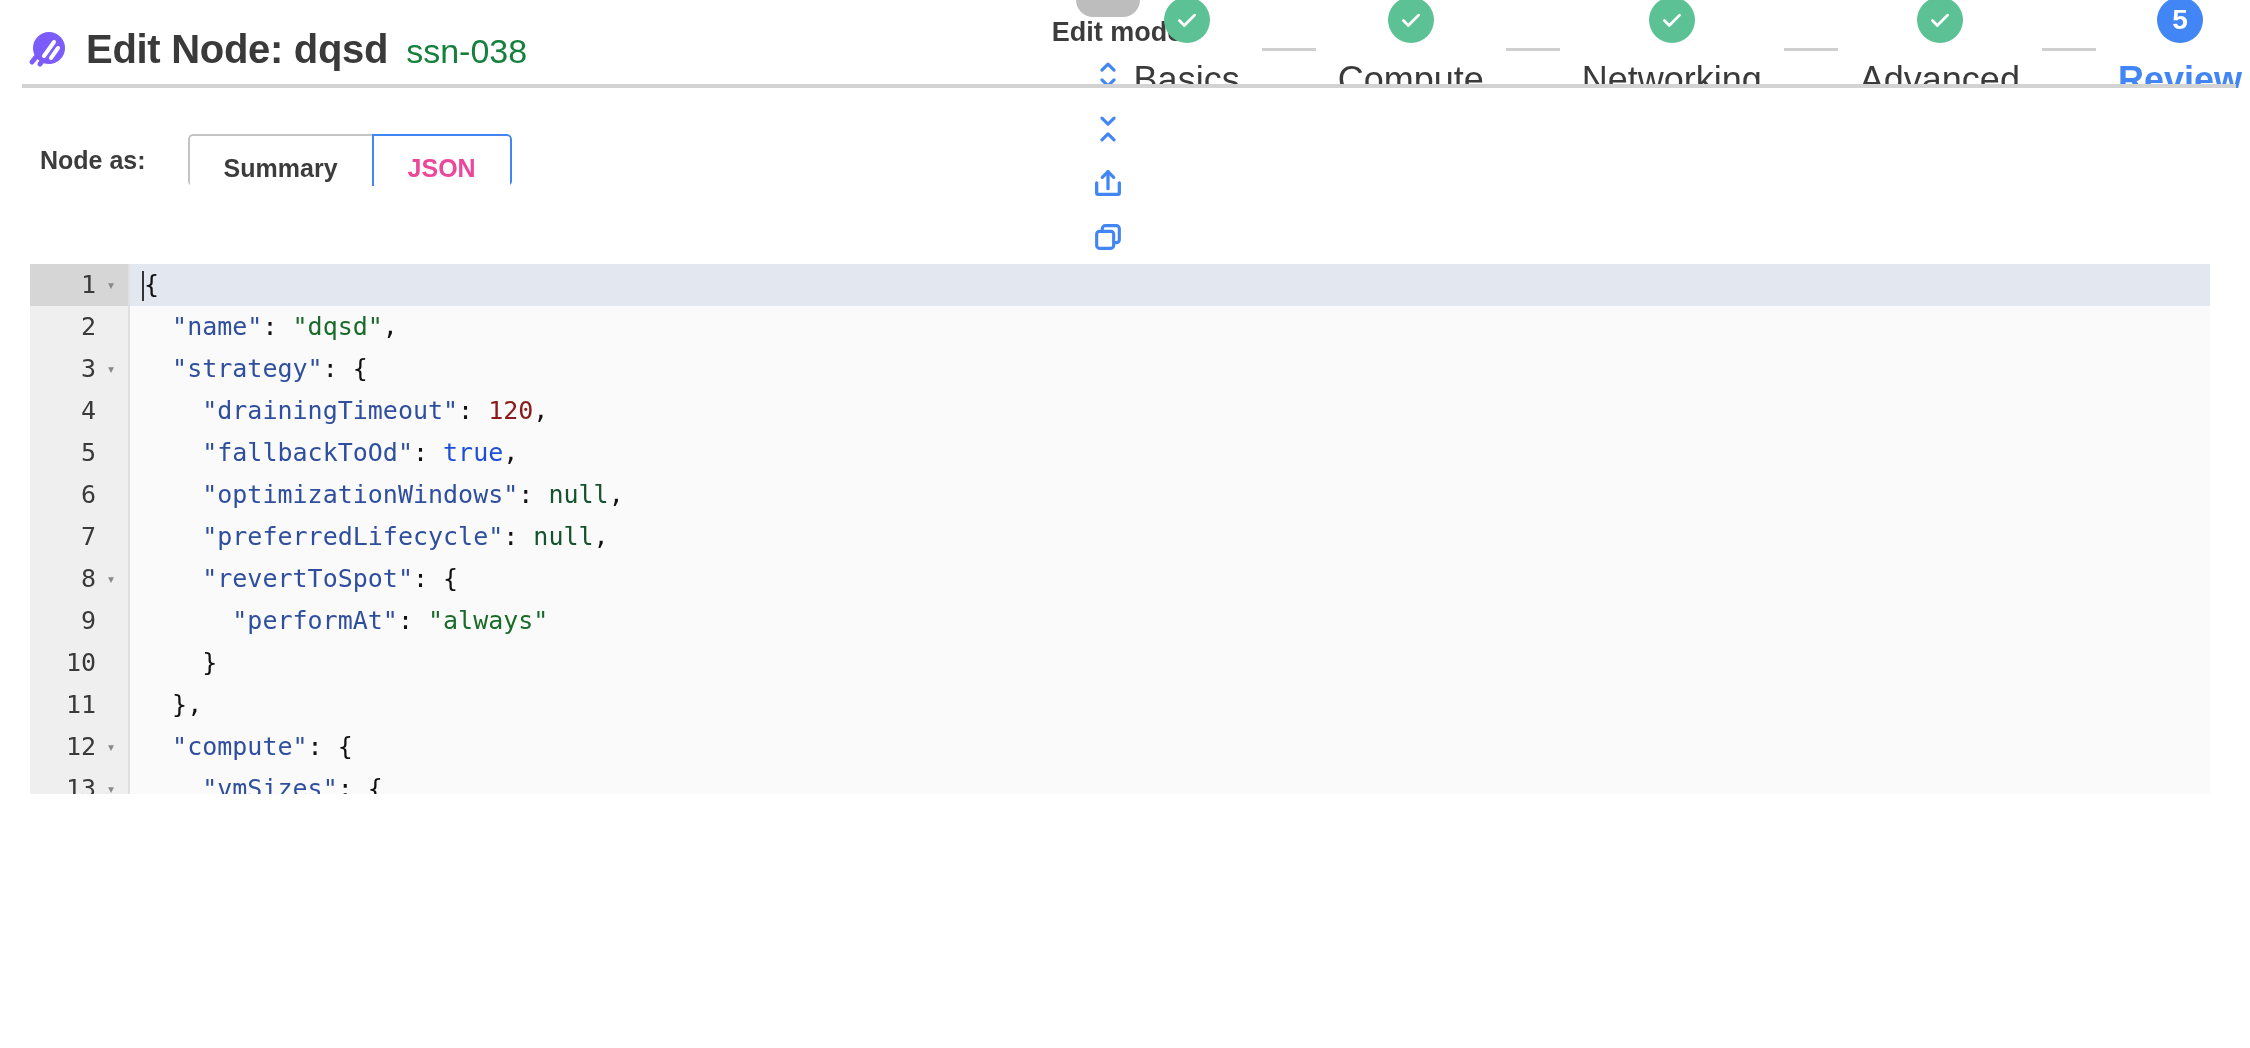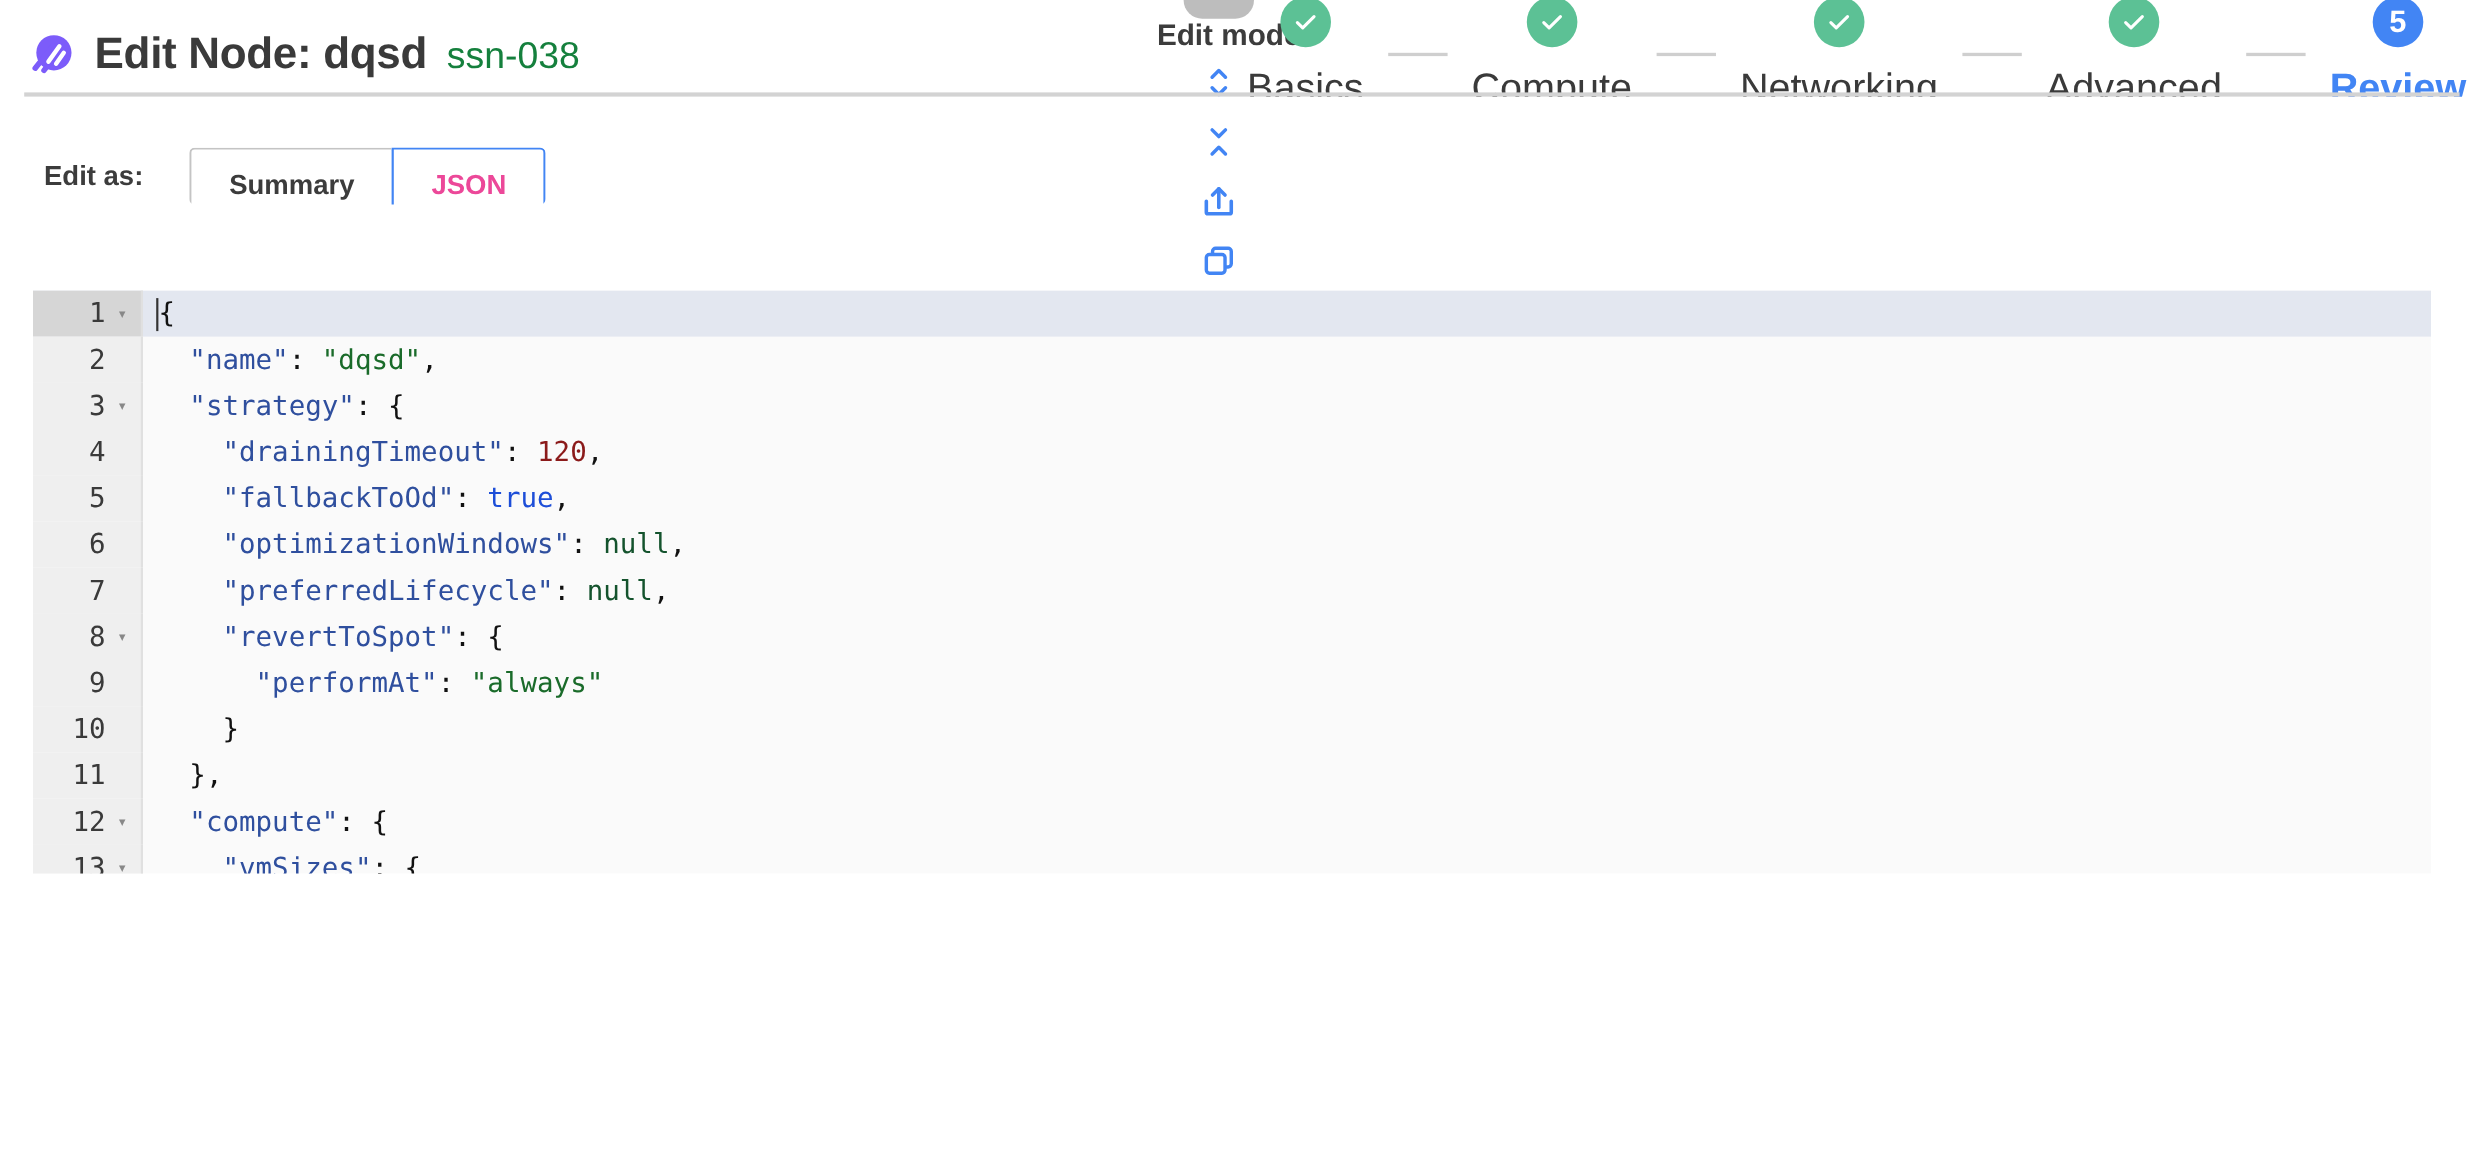--- a/index.html
+++ b/index.html
@@ -334,21 +334,21 @@
       </span>
       <span class="step-label active">Review</span>
     </div>
 
   </div>
 
   <div class="header-divider"></div>
 </div>
 
 <div class="viewas-row">
-  <span class="viewas-label">Edit as:</span>
+  <span class="viewas-label">Node as:</span>
   <div class="segmented">
     <button class="seg-btn">Summary</button>
     <button class="seg-btn selected">JSON</button>
   </div>
 </div>
 
 <div class="editor-toolbar">
 
   <div class="toggle-switch">
     <span class="toggle-knob"></span>

